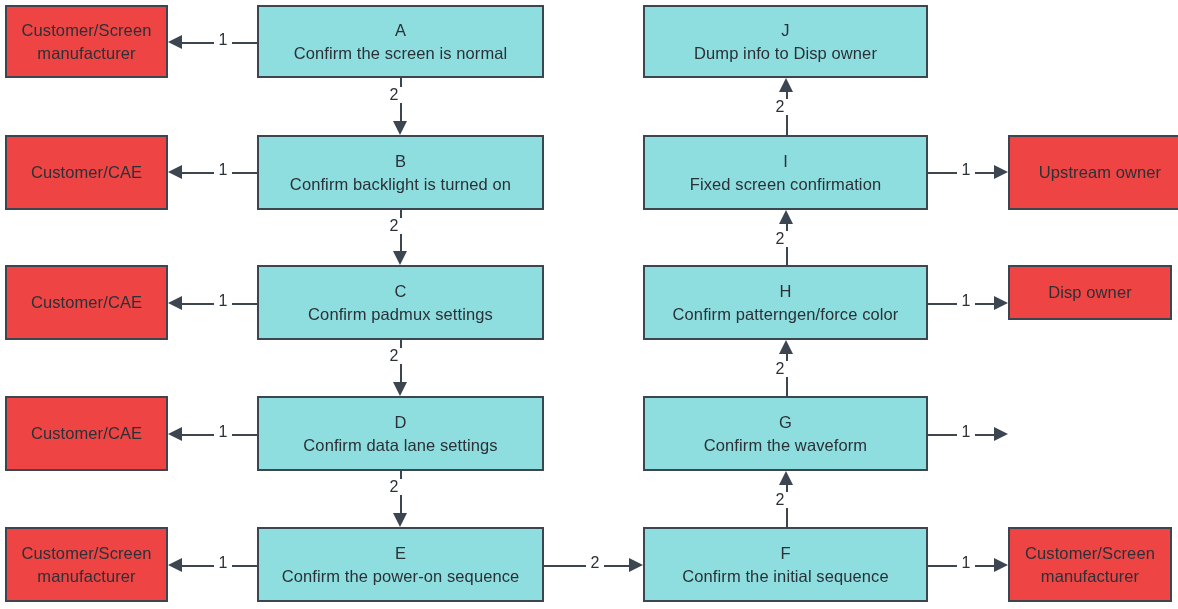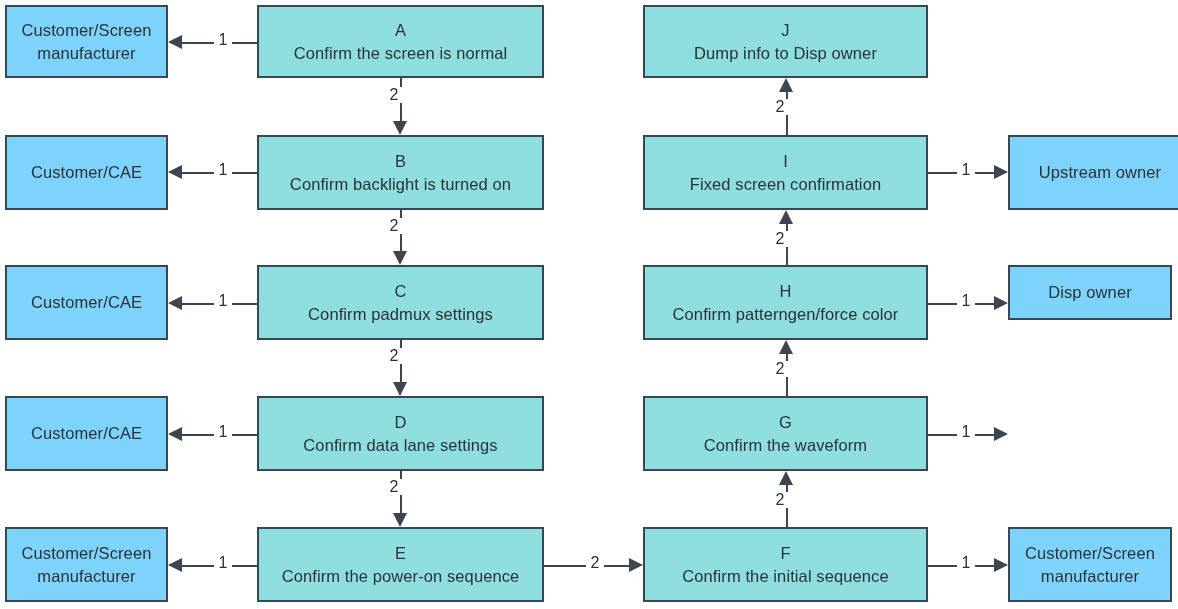--- a/index.html
+++ b/index.html
@@ -29,21 +29,21 @@
     color: #2b3137;
     font-size: 16.5px;
     line-height: 1.38;
     letter-spacing: 0.1px;
     padding: 2px 6px;
   }
   .node.process {
     background: #8edee0;
   }
   .node.actor {
-    background: #7dd3fc;
+    background: #ef4444;
   }
   .node .label {
     display: block;
     white-space: pre-line;
     width: 100%;
   }
 
   
   .hline {
     position: absolute;

